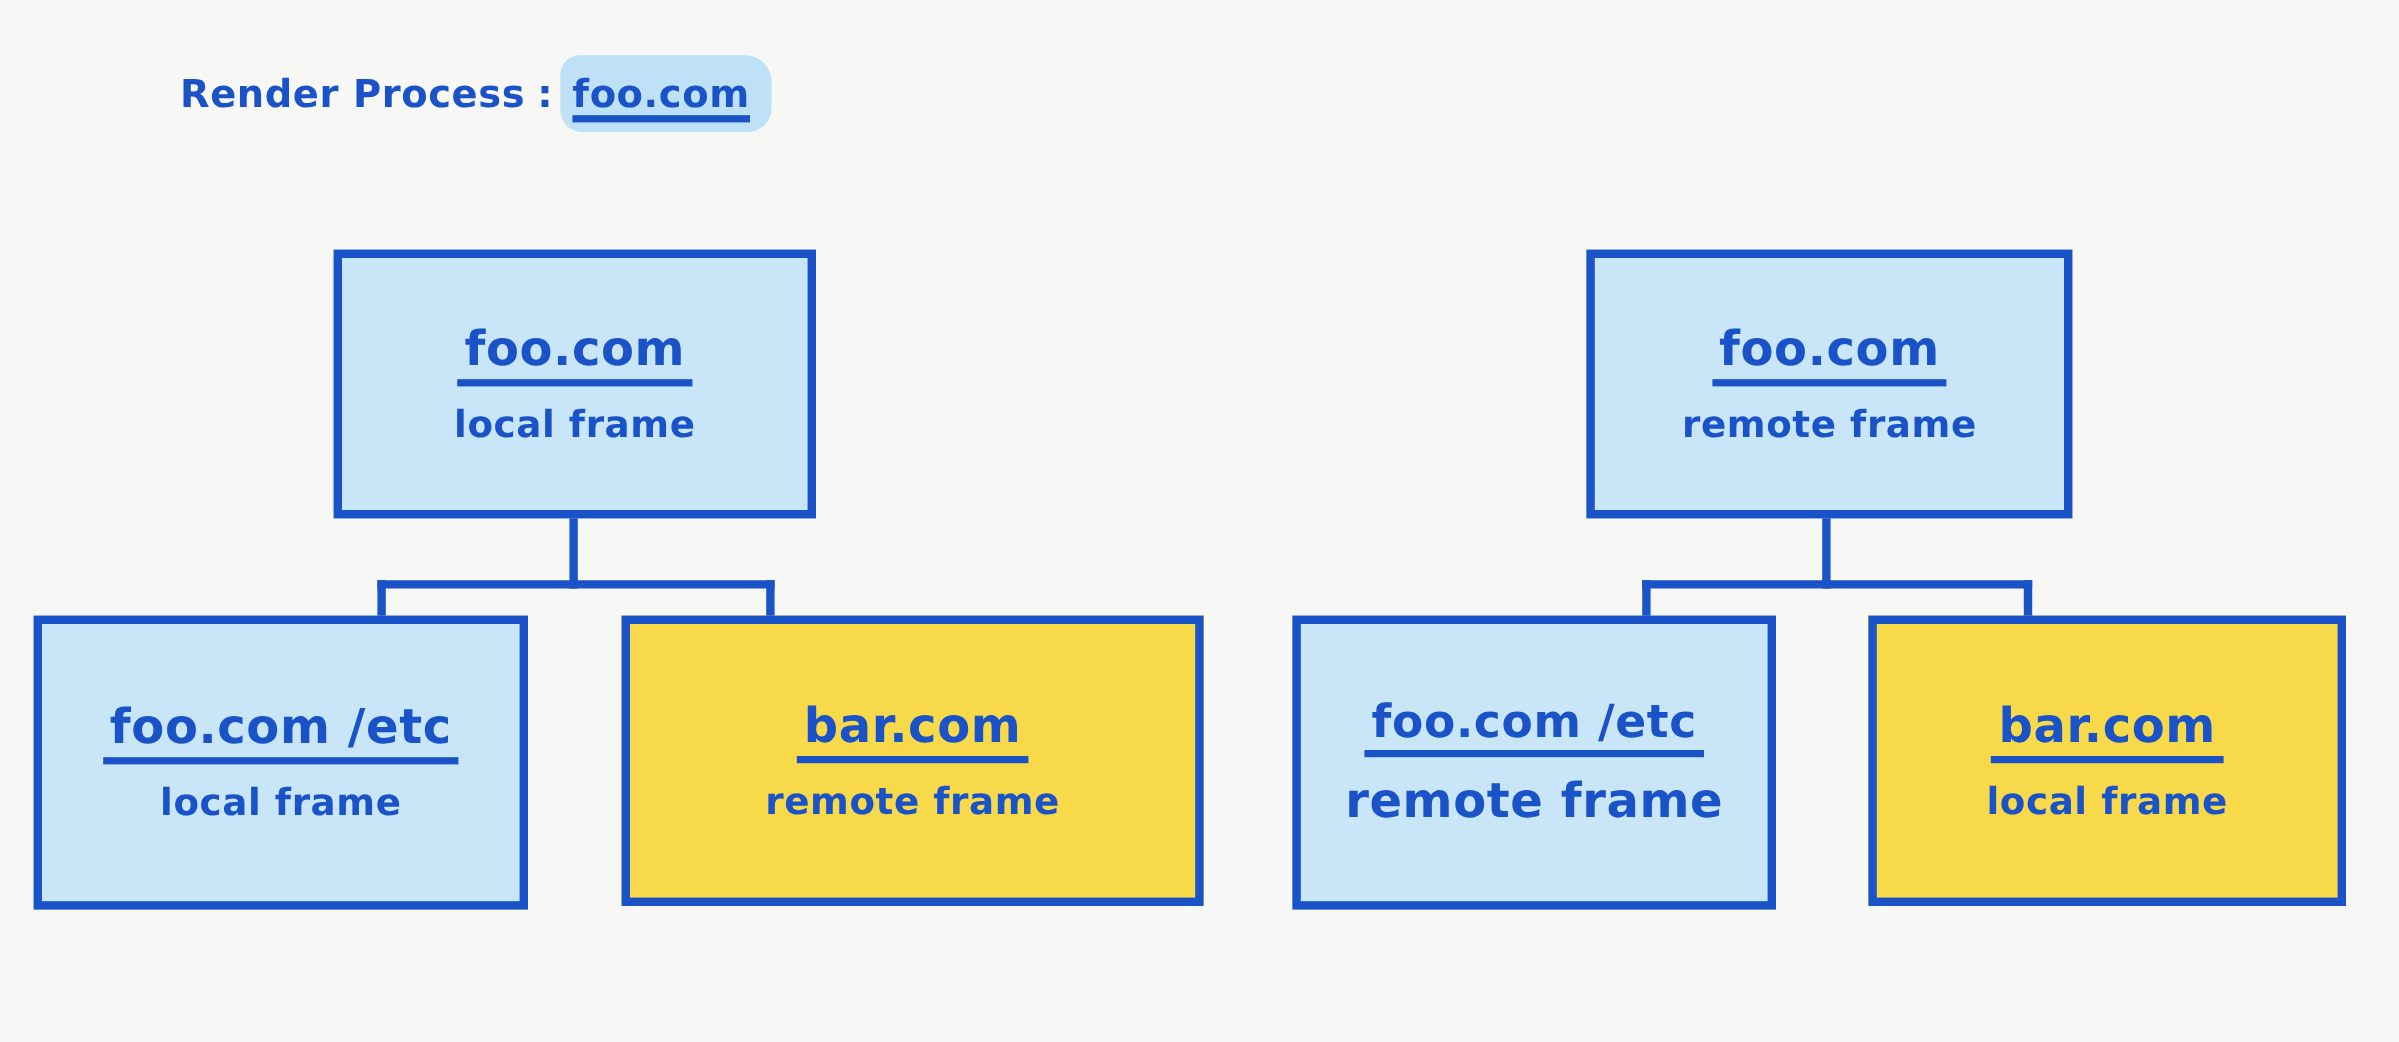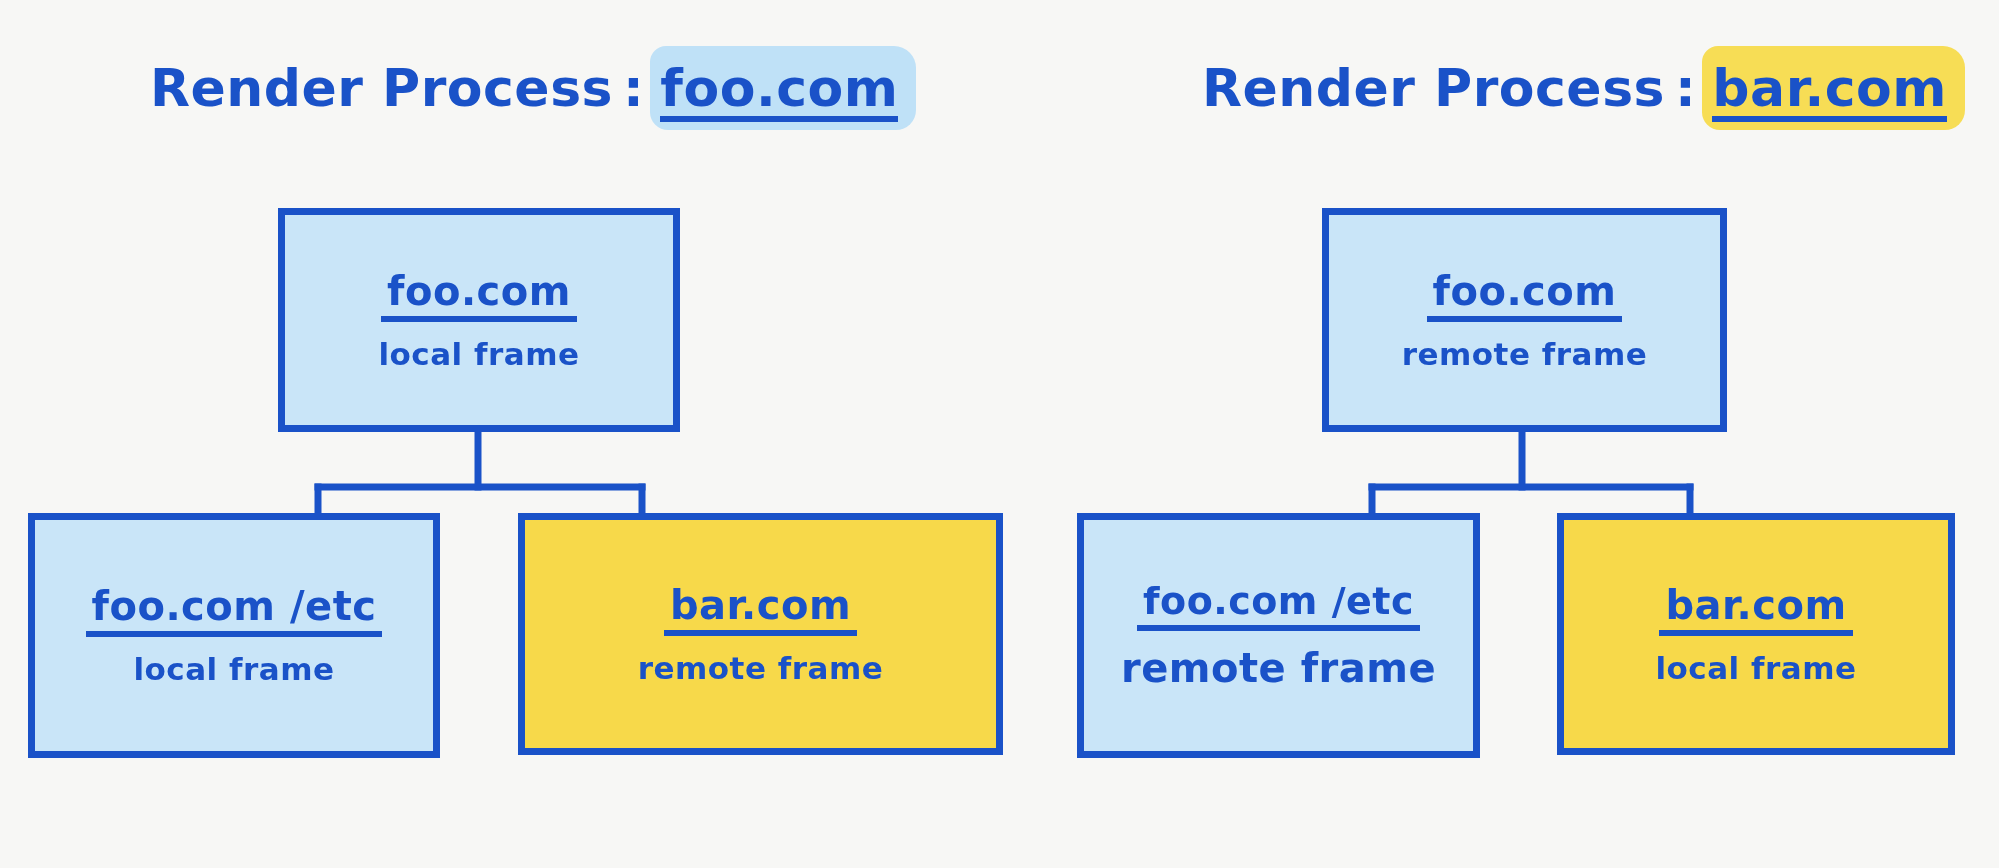--- a/index.html
+++ b/index.html
@@ -31,21 +31,21 @@
     width: 1999px;
     height: 868px;
     pointer-events: none;
   }
 
   
   .title {
     position: absolute;
     white-space: nowrap;
     color: #1a52c8;
-    font-size: 52px;
+    font-size: 32px;
     font-weight: 700;
     letter-spacing: 0.5px;
     line-height: 1;
   }
   .title .label { position: relative; z-index: 2; }
   .title .colon { position: relative; z-index: 2; padding: 0 6px 0 10px; }
 
   .hl-wrap {
     position: relative;
     display: inline-block;
@@ -143,26 +143,20 @@
   <div class="node blue" style="left:28px; top:513px; width:412px; height:245px;">
     <div class="origin">foo.com /etc</div>
     <div class="kind">local frame</div>
   </div>
 
   <div class="node yellow" style="left:518px; top:513px; width:485px; height:242px;">
     <div class="origin">bar.com</div>
     <div class="kind">remote frame</div>
   </div>
 
-  <div class="title" style="left:1202px; top:62px;">
-    <span class="label">Render Process</span><span class="colon">:</span><span class="hl-wrap hl-yellow">
-      <span class="swash"></span>
-      <span class="txt">bar.com</span>
-    </span>
-  </div>
 
   <div class="node blue" style="left:1322px; top:208px; width:405px; height:224px;">
     <div class="origin">foo.com</div>
     <div class="kind">remote frame</div>
   </div>
 
   <div class="node blue small" style="left:1077px; top:513px; width:403px; height:245px;">
     <div class="origin">foo.com /etc</div>
     <div class="kind">remote frame</div>
   </div>

